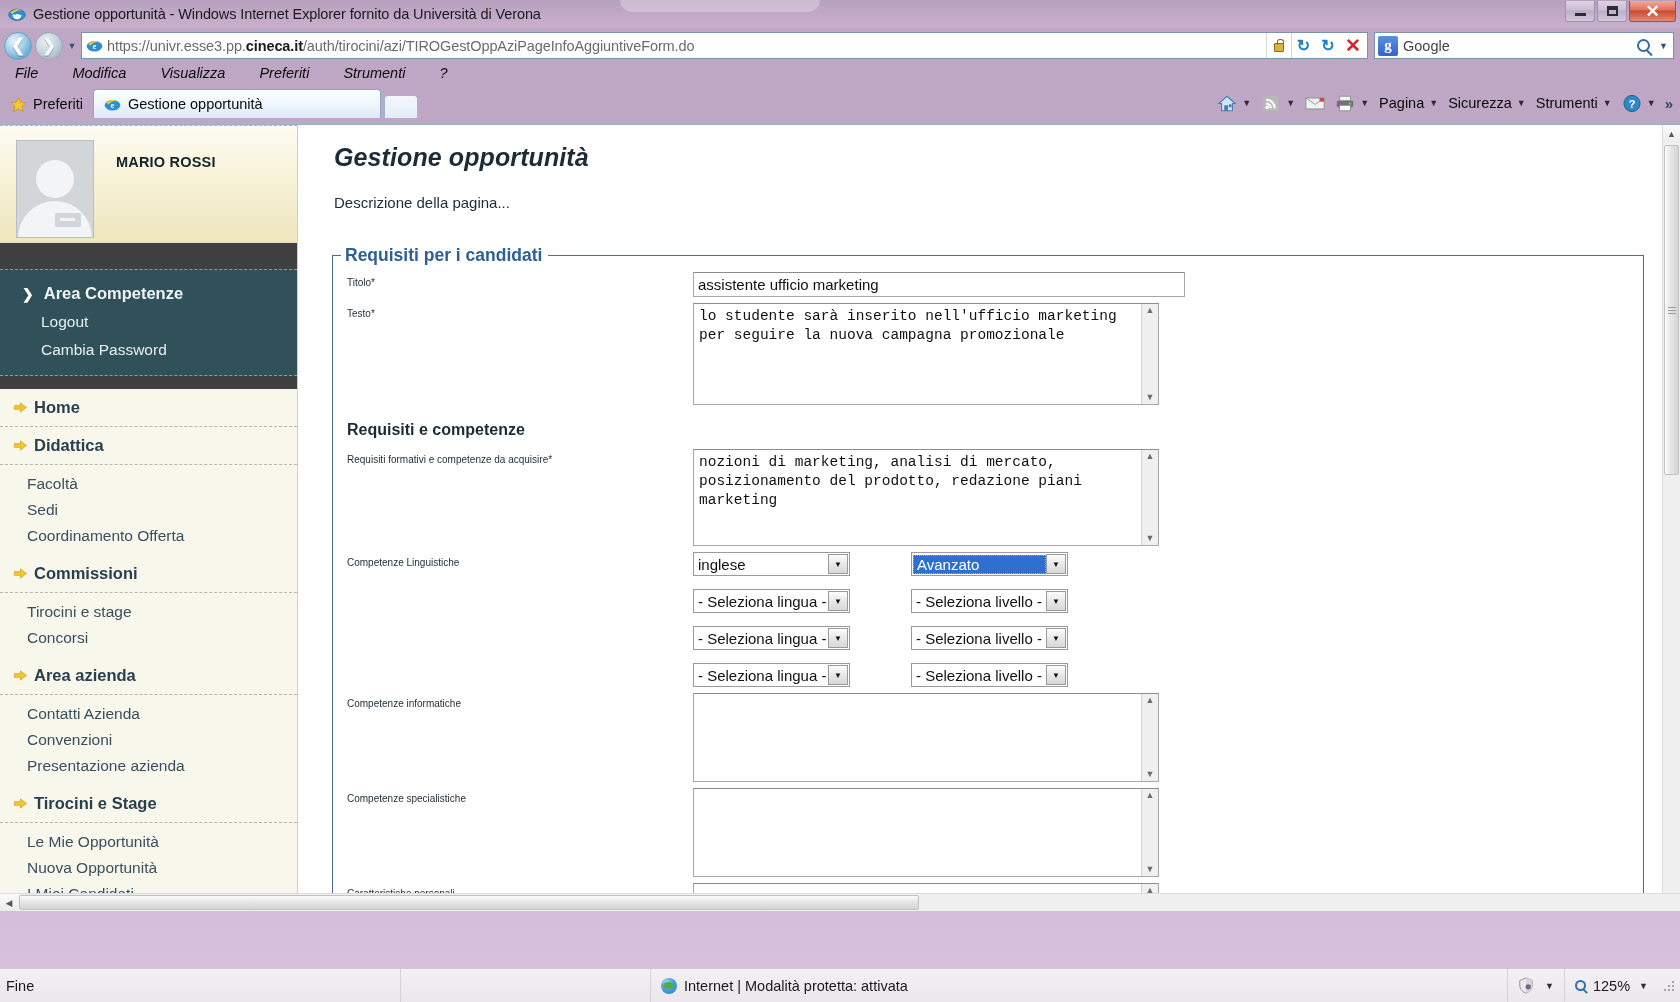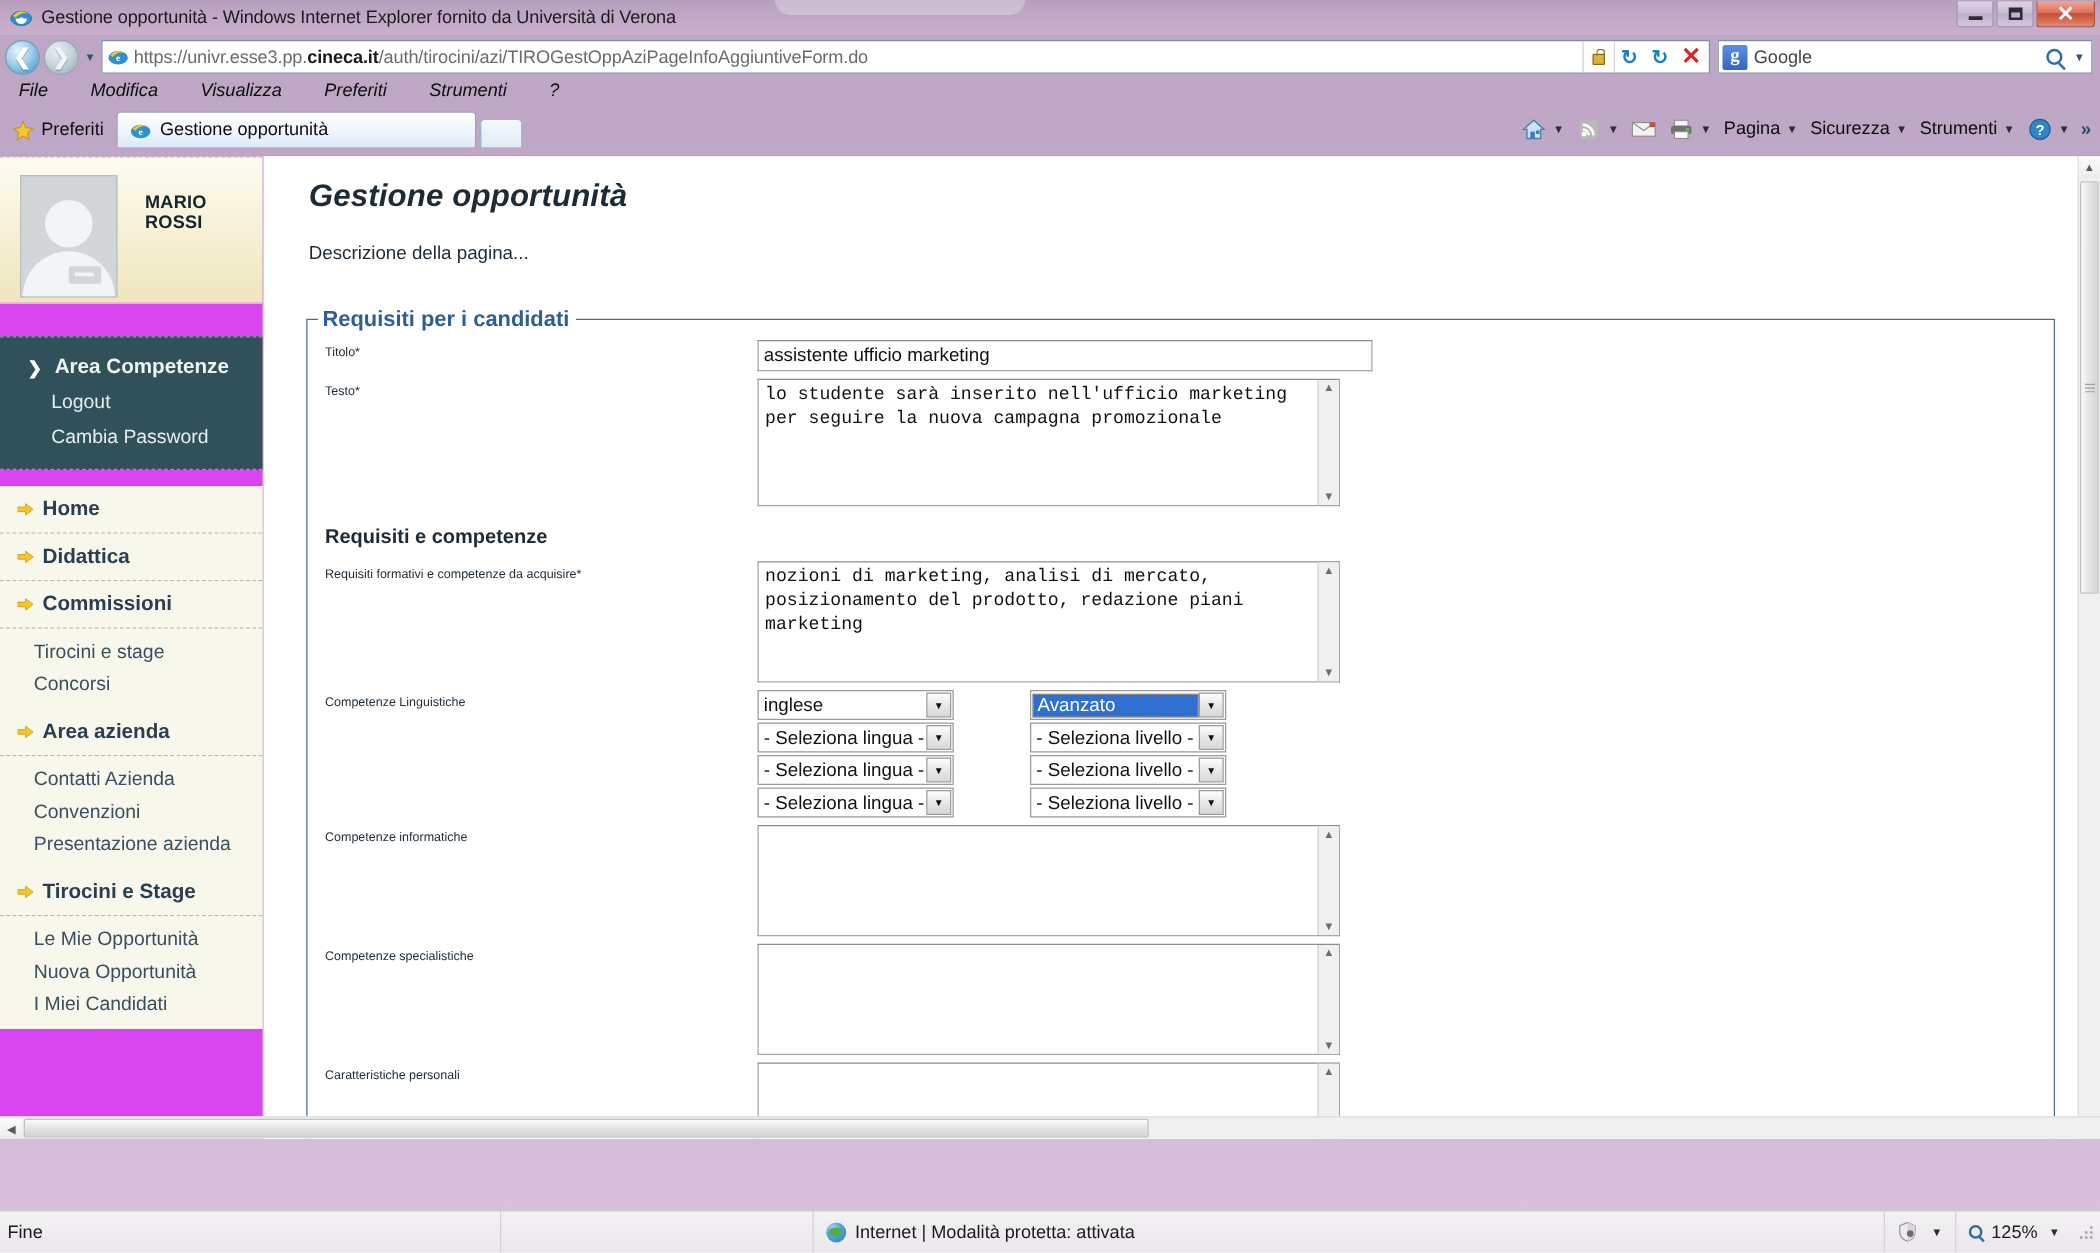--- a/index.html
+++ b/index.html
@@ -220,22 +220,22 @@
     width: 1680px; height: 787px;
     background: #fff;
     border-top: 1px solid #9ab0c4;
     display: flex;
     overflow: hidden;
   }
   .page-scroll-area { flex: 1 1 auto; display: flex; overflow: hidden; position: relative; }
 
   
   .sidebar {
-    width: 211px; flex: none;
-    background: #d946ef;
+    width: 298px; flex: none;
+    background: #404040;
     border-right: 1px solid #cfcfc4;
   }
   .profile {
     background: linear-gradient(to bottom, #fdfcf2 0%, #f7f2d8 45%, #efe6bd 100%);
     border-top: 1px dashed #b9b49a;
     border-bottom: 1px solid #e6ddb8;
     padding: 14px 0 16px 16px;
     display: flex; align-items: flex-start;
     height: 118px;
   }
@@ -381,21 +381,21 @@
   .ta-sb {
     width: 17px; flex: none;
     background: #f0f0f0;
     border-left: 1px solid #d4d4d4;
     display: flex; flex-direction: column; justify-content: space-between;
     align-items: center;
     padding: 2px 0;
   }
   .ta-sb .ar { font-size: 9px; color: #6d6d6d; line-height: 1; }
 
-  .lang-grid { display: flex; flex-direction: column; gap: 2px; }
+  .lang-grid { display: flex; flex-direction: column; gap: 13px; }
   .lang-row { display: flex; align-items: center; gap: 61px; }
   .selbox {
     width: 157px; height: 24px;
     border: 1px solid #9a9a9a;
     background: #fff;
     display: flex; align-items: center;
     font-size: 15px; color: #111;
     position: relative;
     cursor: default;
   }
@@ -699,20 +699,25 @@
             </svg>
             <span>Home</span>
           </div>
 
           <div class="grp">
             <svg class="yarrow" viewBox="0 0 14 12">
               <path d="M0 4 H7 V1 L13.5 6 L7 11 V8 H0 Z" fill="#f5c431" stroke="#d2a016" stroke-width=".8"></path>
             </svg>
             <span>Didattica</span>
           </div>
+          <div class="subwrap">
+            <div class="sub">Facoltà</div>
+            <div class="sub">Sedi</div>
+            <div class="sub">Coordinamento Offerta</div>
+          </div>
 
           <div class="grp">
             <svg class="yarrow" viewBox="0 0 14 12">
               <path d="M0 4 H7 V1 L13.5 6 L7 11 V8 H0 Z" fill="#f5c431" stroke="#d2a016" stroke-width=".8"></path>
             </svg>
             <span>Commissioni</span>
           </div>
           <div class="subwrap">
             <div class="sub">Tirocini e stage</div>
             <div class="sub">Concorsi</div>

